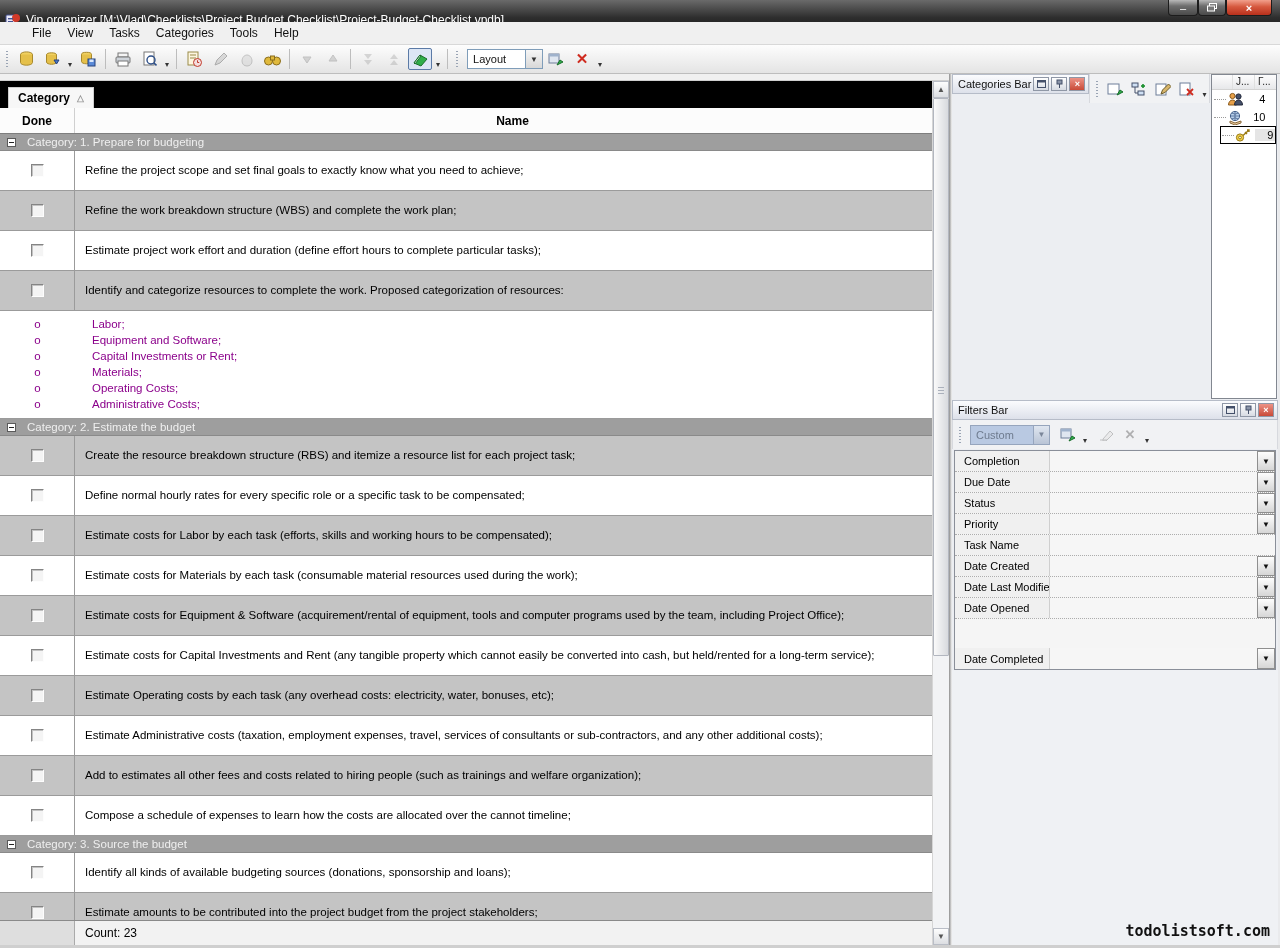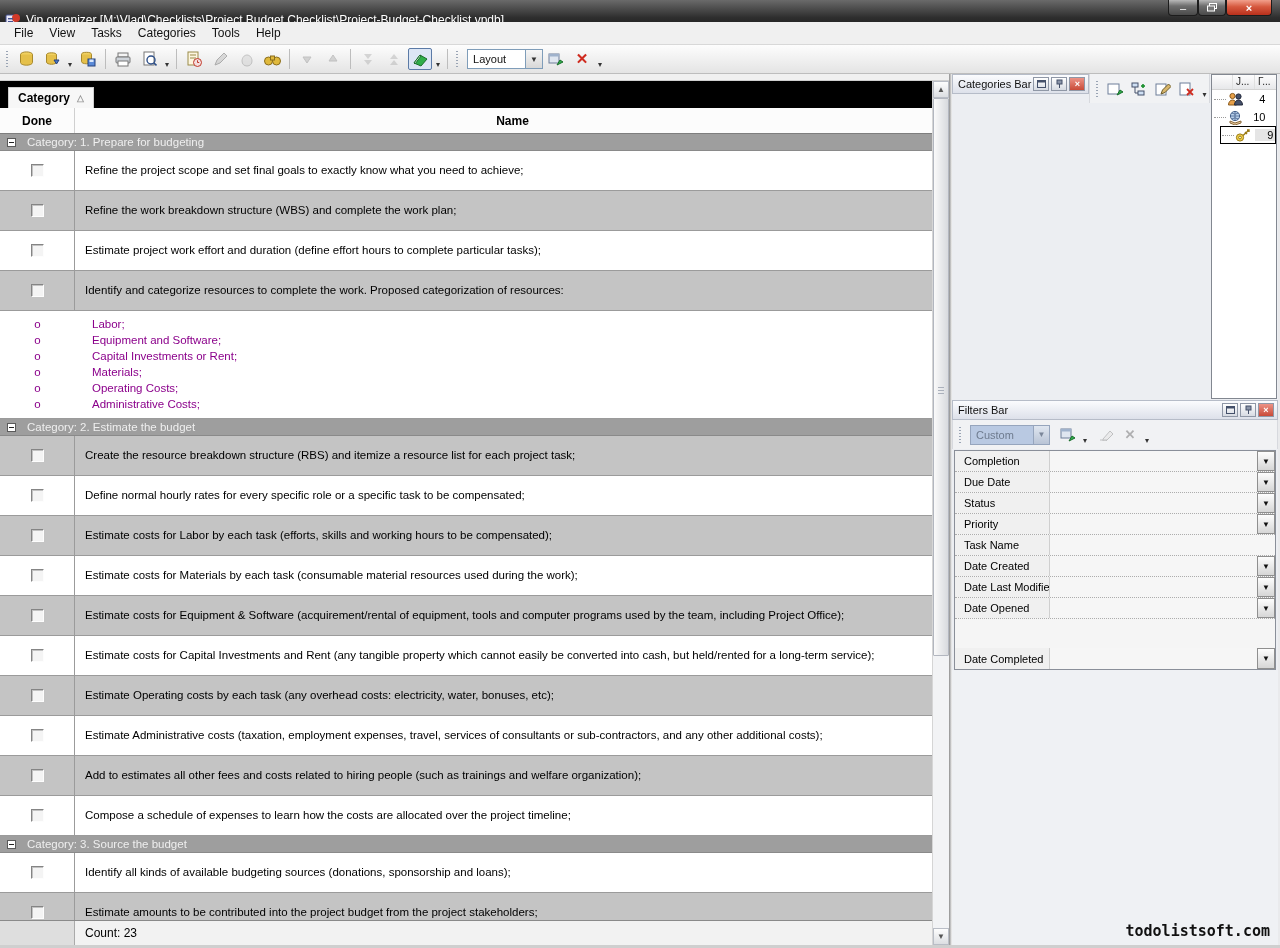--- a/index.html
+++ b/index.html
@@ -14,21 +14,21 @@
   .titlebar .app-icon { width:16px; height:16px; margin-right:5px; flex:0 0 auto; }
   .win-controls { position:absolute; right:8px; top:0; display:flex; }
   .win-btn { height:16px; border:1px solid #1c1c1c; border-top:none;
     border-radius:0 0 4px 4px; display:flex; align-items:center; justify-content:center;
     color:#fff; font-size:11px; background:linear-gradient(#b9b9b9,#6e6e6e 40%,#4a4a4a); }
   .win-btn.min { width:30px; } .win-btn.res { width:28px; }
   .win-btn.close { width:46px; background:linear-gradient(#f2a08c,#d6593f 45%,#b8301c); font-weight:bold; }
 
   
   .menubar { position:absolute; top:22px; left:0; right:0; height:23px; background:#f0f0f0;
-    border-bottom:1px solid #d8d8d8; display:flex; align-items:center; font-size:12px; padding-left:6px;}
+    border-bottom:1px solid #d8d8d8; display:flex; align-items:center; font-size:12px; padding-left:24px;}
   .menu-item { padding:3px 8px; color:#111; }
 
   
   .toolbar { position:absolute; top:45px; left:0; right:0; height:29px;
     background:linear-gradient(#fdfdfd,#e4e4e4); border-bottom:1px solid #bdbdbd;
     display:flex; align-items:center; padding-left:2px; }
   .grip { width:5px; height:20px; margin:0 3px;
     background:repeating-linear-gradient(180deg,#9aa4b4 0 1px,transparent 1px 3px); background-size:2px 100%; background-repeat:no-repeat; background-position:1px 2px;}
   .tbtn { width:24px; height:22px; display:flex; align-items:center; justify-content:center; margin:0 1px; }
   .tbtn.disabled { opacity:.45; filter:grayscale(1); }
@@ -418,21 +418,21 @@
       <div class="row-task gray">
         <div class="cell-done">
             <span class="cb"></span>
           </div>
         <div class="cell-name">Add to estimates all other fees and costs related to hiring people (such as trainings and welfare organization);</div>
       </div>
       <div class="row-task white">
         <div class="cell-done">
             <span class="cb"></span>
           </div>
-        <div class="cell-name">Compose a schedule of expenses to learn how the costs are allocated over the project timeline;</div>
+        <div class="cell-name">Compose a schedule of expenses to learn how the costs are allocated over the cannot timeline;</div>
       </div>
 
       <div class="row-cat">
         <span class="minusbox"></span>
         <span>Category: 3. Source the budget</span>
       </div>
       <div class="row-task white">
         <div class="cell-done">
             <span class="cb"></span>
           </div>

